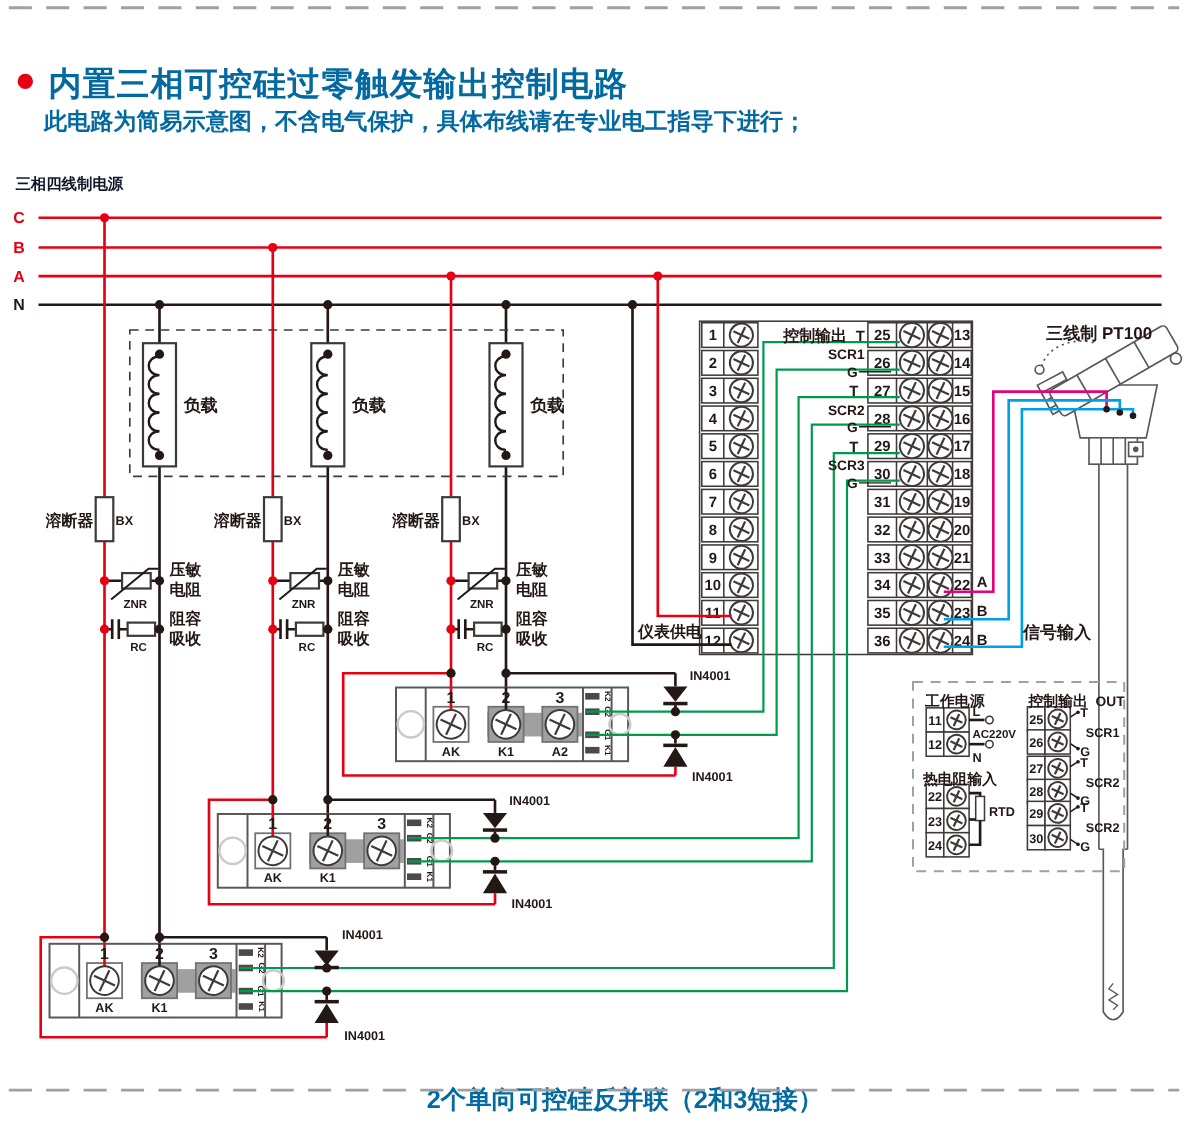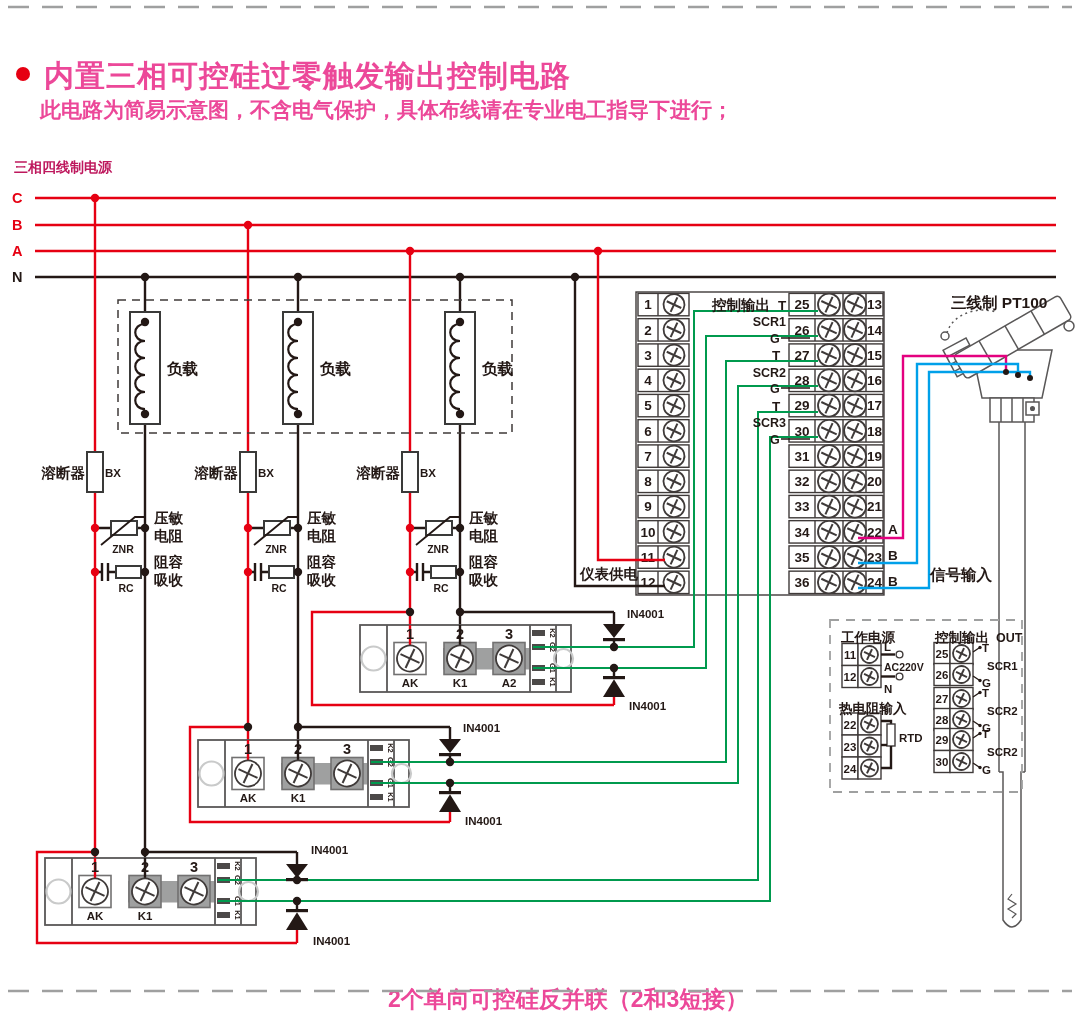--- a/index.html
+++ b/index.html
@@ -1,23 +1,23 @@
 <!DOCTYPE html>
 <html><head>
 <meta charset="utf-8">
 <style>
   html,body{margin:0;padding:0;background:#fff;}
   #stage{position:relative;width:1080px;height:1022px;background:#fff;overflow:hidden;
          font-family:"Liberation Sans",sans-serif;}
   #diagram{position:absolute;left:0;top:0;}
-  .lbl{position:absolute;color:#ec4899;font-weight:bold;white-space:nowrap;}
+  .lbl{position:absolute;color:#0369a1;font-weight:bold;white-space:nowrap;}
   #title{left:44px;top:56px;font-size:30px;letter-spacing:1px;}
   #bullet{position:absolute;left:16px;top:67px;width:14px;height:14px;border-radius:50%;background:#e60012;}
   #subtitle{left:40px;top:96px;font-size:21px;}
-  #psl{left:14px;top:159px;font-size:14px;color:#be185d;}
+  #psl{left:14px;top:159px;font-size:14px;color:#0f172a;}
   #note{left:388px;top:984px;font-size:23px;}
   svg text{font-family:"Liberation Sans",sans-serif;fill:#231815;font-weight:bold;}
   .s7{font-size:7.5px}.s10{font-size:10.5px}.s11{font-size:11.5px}.s12{font-size:12.5px}
   .s13{font-size:13.5px}.s14{font-size:14.5px}.s15{font-size:15.5px}
   .red{fill:#e60012}
   .comp{fill:#fff;stroke:#3f3a39;stroke-width:1.4}
   .comp2{fill:#fff;stroke:#3a3a39;stroke-width:2}
   .mod{fill:#fff;stroke:#595757;stroke-width:1.8}
   .mount{fill:none;stroke:#c9caca;stroke-width:2.2}
   .scr{fill:#fff;stroke:#3f3a39;stroke-width:1.8}

